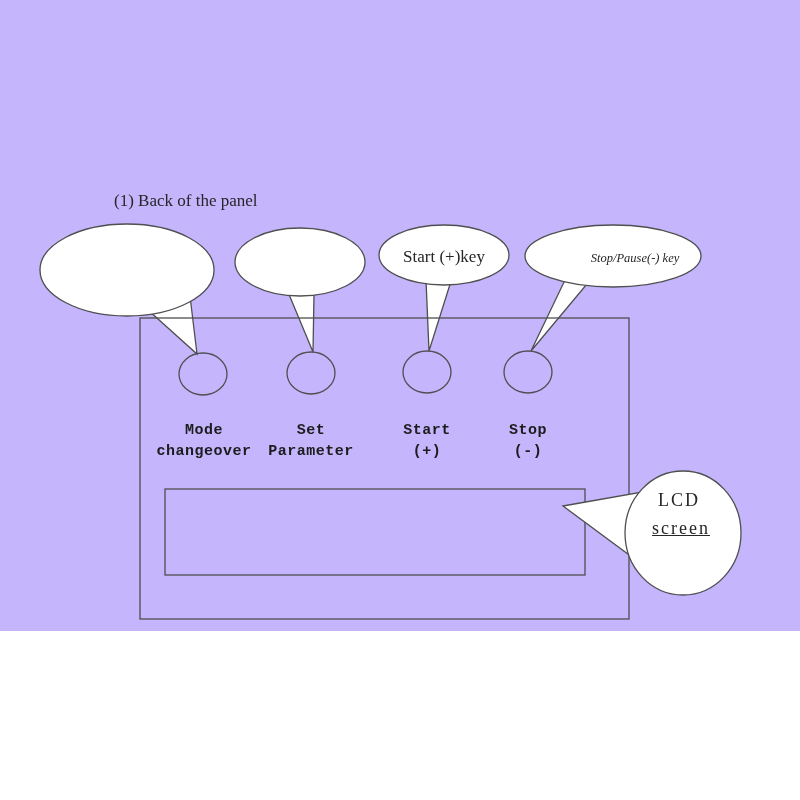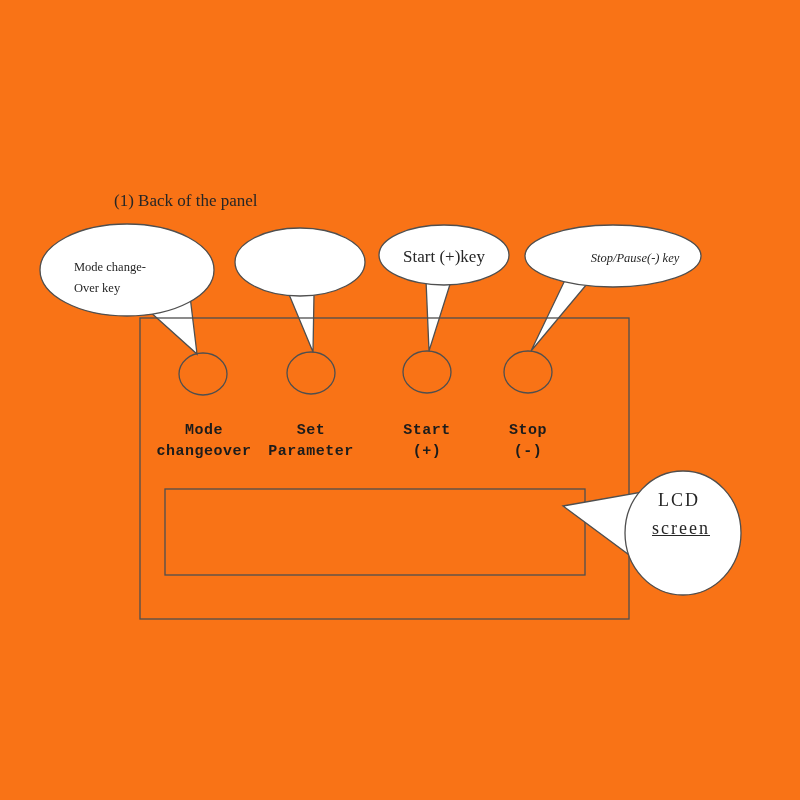--- a/index.html
+++ b/index.html
@@ -3,22 +3,22 @@
 <meta charset="utf-8">
 <style>
   html, body {
     margin: 0;
     padding: 0;
     background: #ffffff;
   }
   .canvas {
     position: relative;
     width: 800px;
-    height: 800px;
-    background: #f97316;
+    height: 631px;
+    background: #c4b5fd;
     overflow: hidden;
     font-family: "Liberation Serif", serif;
     color: #262626;
   }
   .canvas svg {
     position: absolute;
     left: 0;
     top: 0;
   }
   .txt {
@@ -89,24 +89,20 @@
 
       <rect x="165" y="489" width="420" height="86"></rect>
 
       <polygon points="642,492 636,560 563,506" fill="#ffffff"></polygon>
       <ellipse cx="683" cy="533" rx="58" ry="62" fill="#ffffff"></ellipse>
     </g>
   </svg>
 
   <div class="txt title">(1) Back of the panel</div>
 
-  <div class="txt callout-text co-mode">
-    <span>Mode change-</span><br>
-    <span>Over key</span>
-  </div>
 
 
   <div class="txt callout-text centered co-start">
     <span>Start (+)key</span>
   </div>
 
   <div class="txt callout-text centered co-stop">
     <span>Stop/Pause(-) key</span>
   </div>
 

